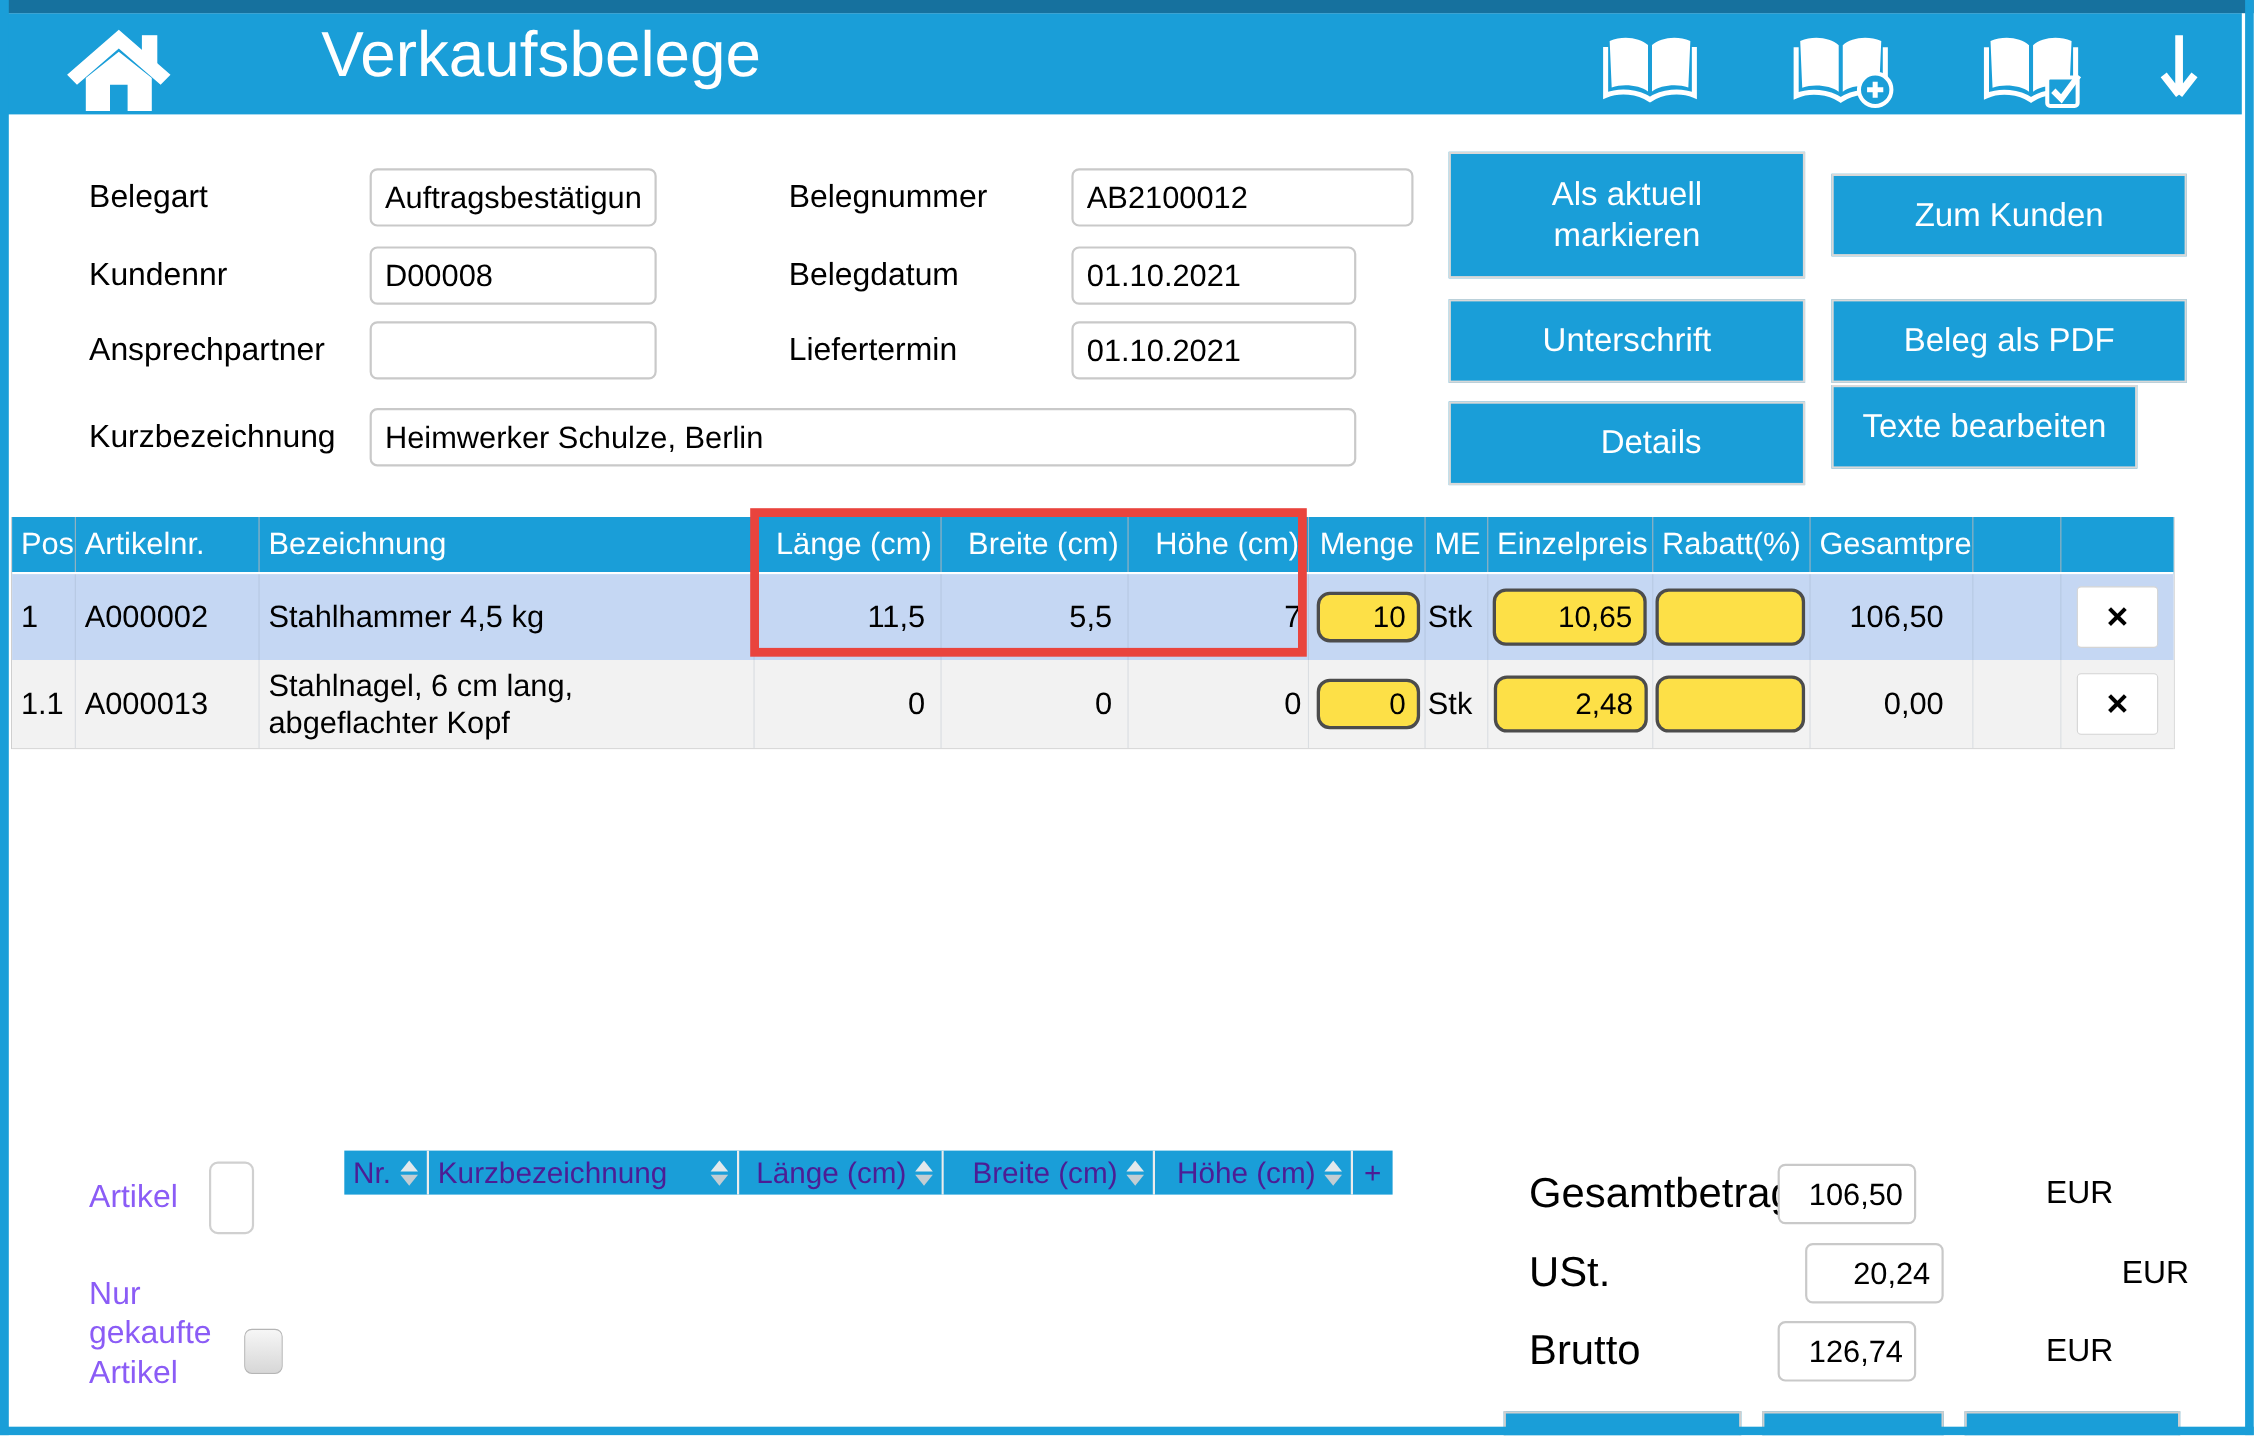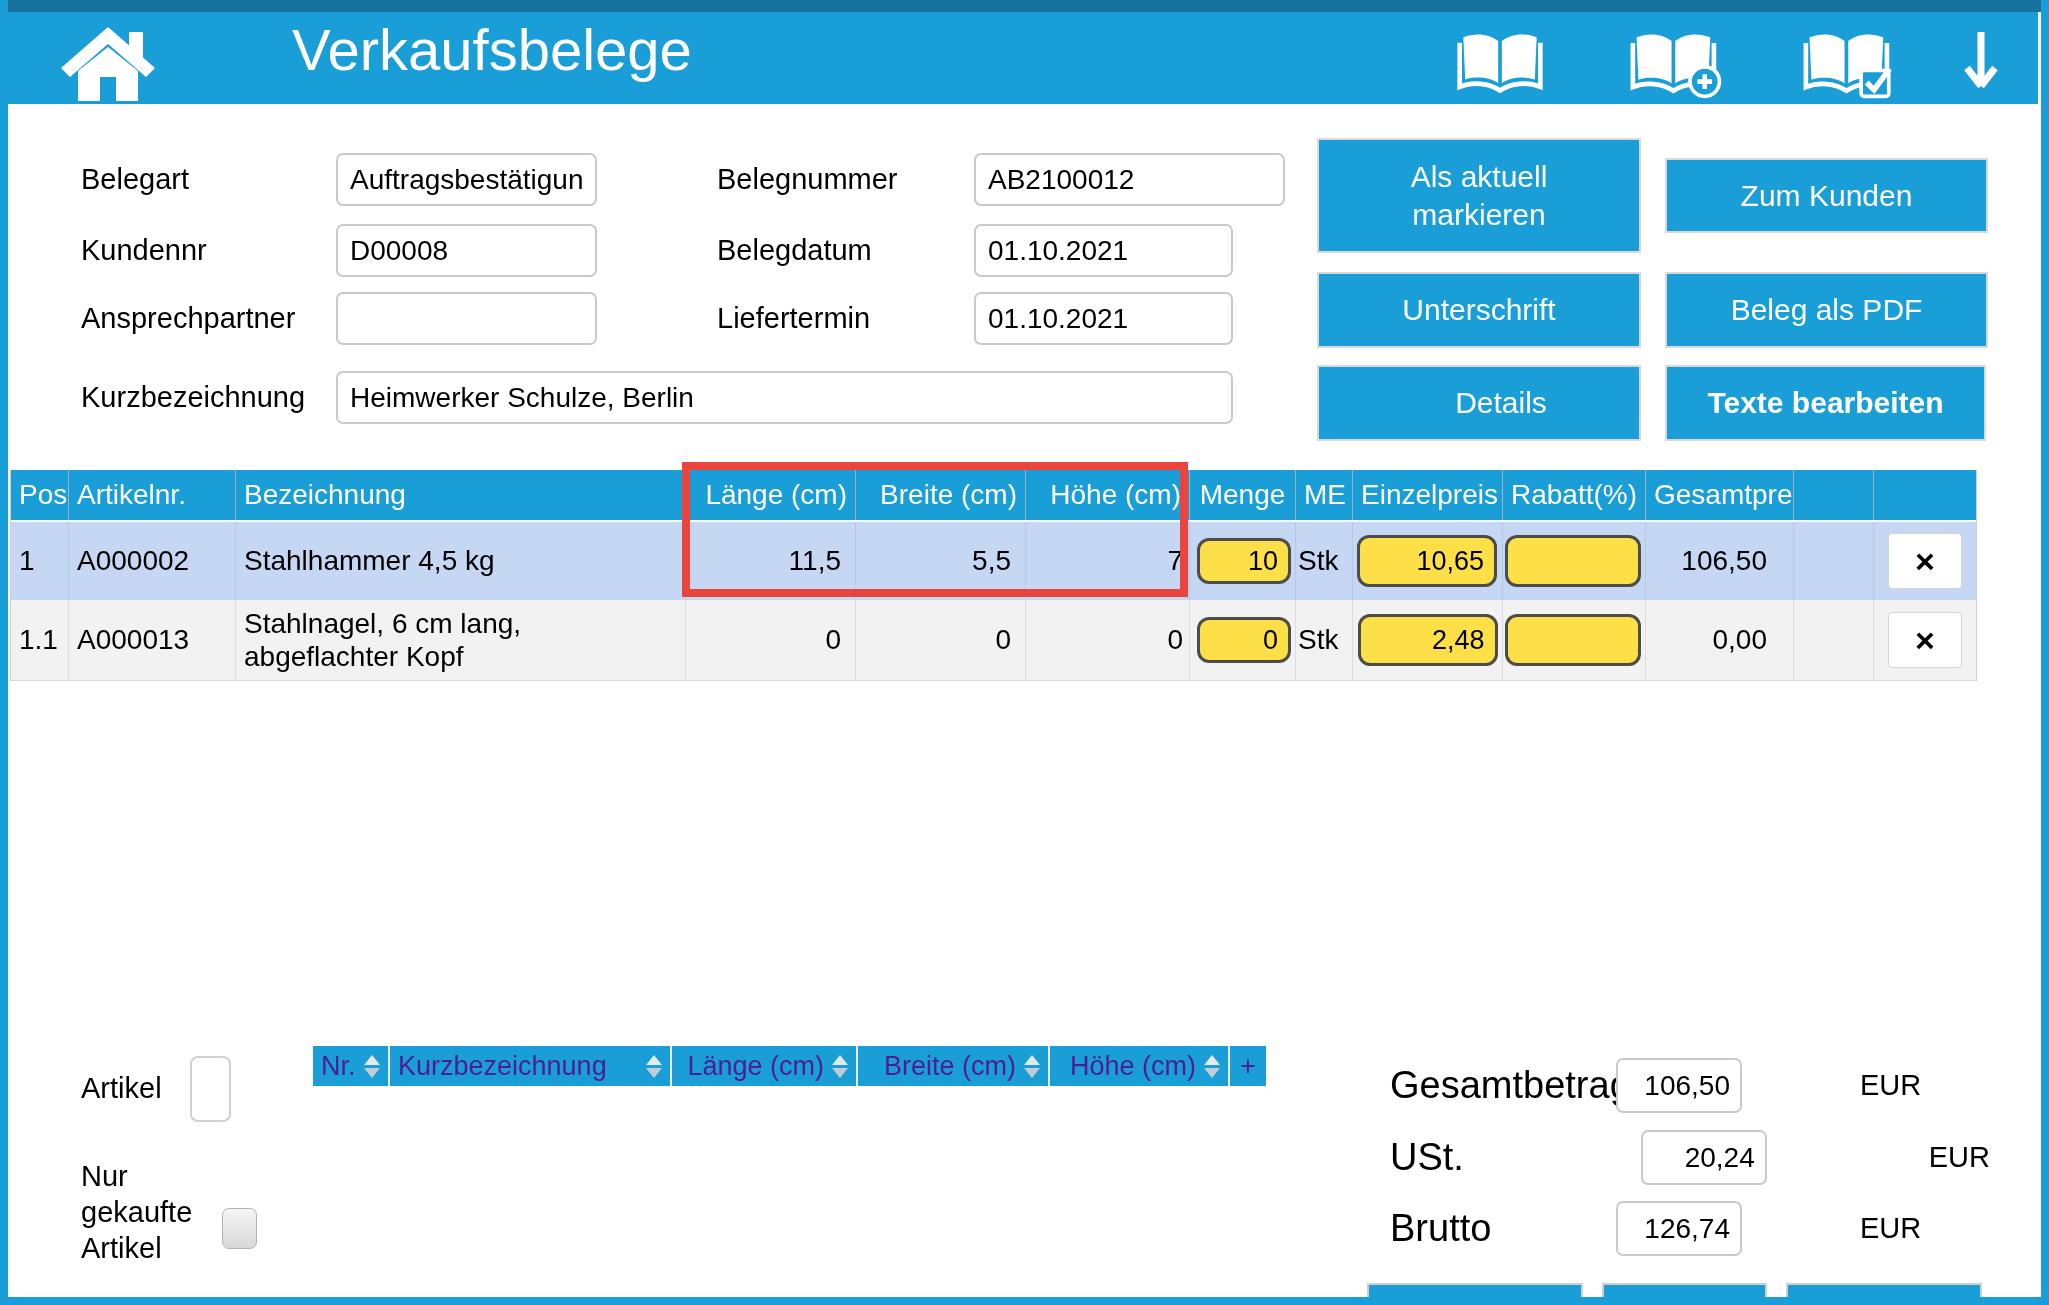--- a/index.html
+++ b/index.html
@@ -38,21 +38,21 @@
   .td:last-child{border-right:none;}
   .td.wrap{white-space:normal;line-height:33px;}
   .cell-input{border:3px solid #4c4c4c;border-radius:12px;background:#fde047;height:46px;
               font-family:"Liberation Sans","DejaVu Sans",sans-serif;font-size:27px;text-align:right;
               padding:0 10px;box-sizing:border-box;outline:none;}
   .del-btn{width:72px;height:54px;background:#fff;border:1px solid #d4d4d4;border-radius:4px;
            display:flex;align-items:center;justify-content:center;font-size:34px;font-weight:600;cursor:pointer;}
   .red-box{position:absolute;left:682px;top:462px;width:506px;height:135px;border:8px solid #e9443d;
            box-sizing:border-box;z-index:5;pointer-events:none;}
   
-  .blabel{position:absolute;font-size:29px;color:#000000;}
+  .blabel{position:absolute;font-size:29px;color:#8b5cf6;}
   .artikel-input{position:absolute;left:190px;top:1056px;width:41px;height:66px;border:2px solid #d0d0d0;
                  border-radius:8px;background:#fff;box-sizing:border-box;outline:none;}
   .gray-check{position:absolute;left:222px;top:1208px;width:33px;height:39px;border:1px solid #b5b5b5;
               border-radius:7px;background:linear-gradient(#f6f6f6,#d7d7d7);cursor:pointer;}
   .mini-table{position:absolute;left:313px;top:1046px;height:40px;display:grid;
               grid-template-columns:77px 282px 186px 192px 180px 36px;}
   .mth{background:#1a9ed8;color:#4c1d95;font-size:27px;display:flex;align-items:center;padding:0 8px;
        border-right:2px solid #ececec;white-space:nowrap;overflow:hidden;}
   .mth:last-child{border-right:none;}
   .sort{display:inline-flex;flex-direction:column;gap:3px;margin-left:auto;padding-left:6px;cursor:pointer;}
@@ -127,21 +127,21 @@
   <div class="flabel" style="left:717px;top:224px;">Belegdatum</div>
   <input class="form-input" style="left: 974px; top: 224px; width: 259px;" value="01.10.2021">
   <div class="flabel" style="left:717px;top:292px;">Liefertermin</div>
   <input class="form-input" style="left: 974px; top: 292px; width: 259px;" value="01.10.2021">
 
   <div class="abtn" style="left:1317px;top:138px;width:324px;height:115px;padding:0 40px;">Als aktuell markieren</div>
   <div class="abtn" style="left:1665px;top:158px;width:323px;height:75px;">Zum Kunden</div>
   <div class="abtn" style="left:1317px;top:272px;width:324px;height:76px;">Unterschrift</div>
   <div class="abtn" style="left:1665px;top:272px;width:323px;height:76px;">Beleg als PDF</div>
   <div class="abtn" style="left:1317px;top:365px;width:324px;height:76px;padding-left:44px;">Details</div>
-  <div class="abtn" style="left:1665px;top:365px;width:321px;height:76px;font-weight:bold;">Texte bearbeiten</div>
+  <div class="abtn" style="left:1665px;top:350px;width:278px;height:76px;">Texte bearbeiten</div>
 
   <div class="itable">
     <div class="trow thead">
       <div class="th">Pos.</div>
       <div class="th">Artikelnr.</div>
       <div class="th">Bezeichnung</div>
       <div class="th right">Länge (cm)</div>
       <div class="th right">Breite (cm)</div>
       <div class="th right">Höhe (cm)</div>
       <div class="th center">Menge</div>

